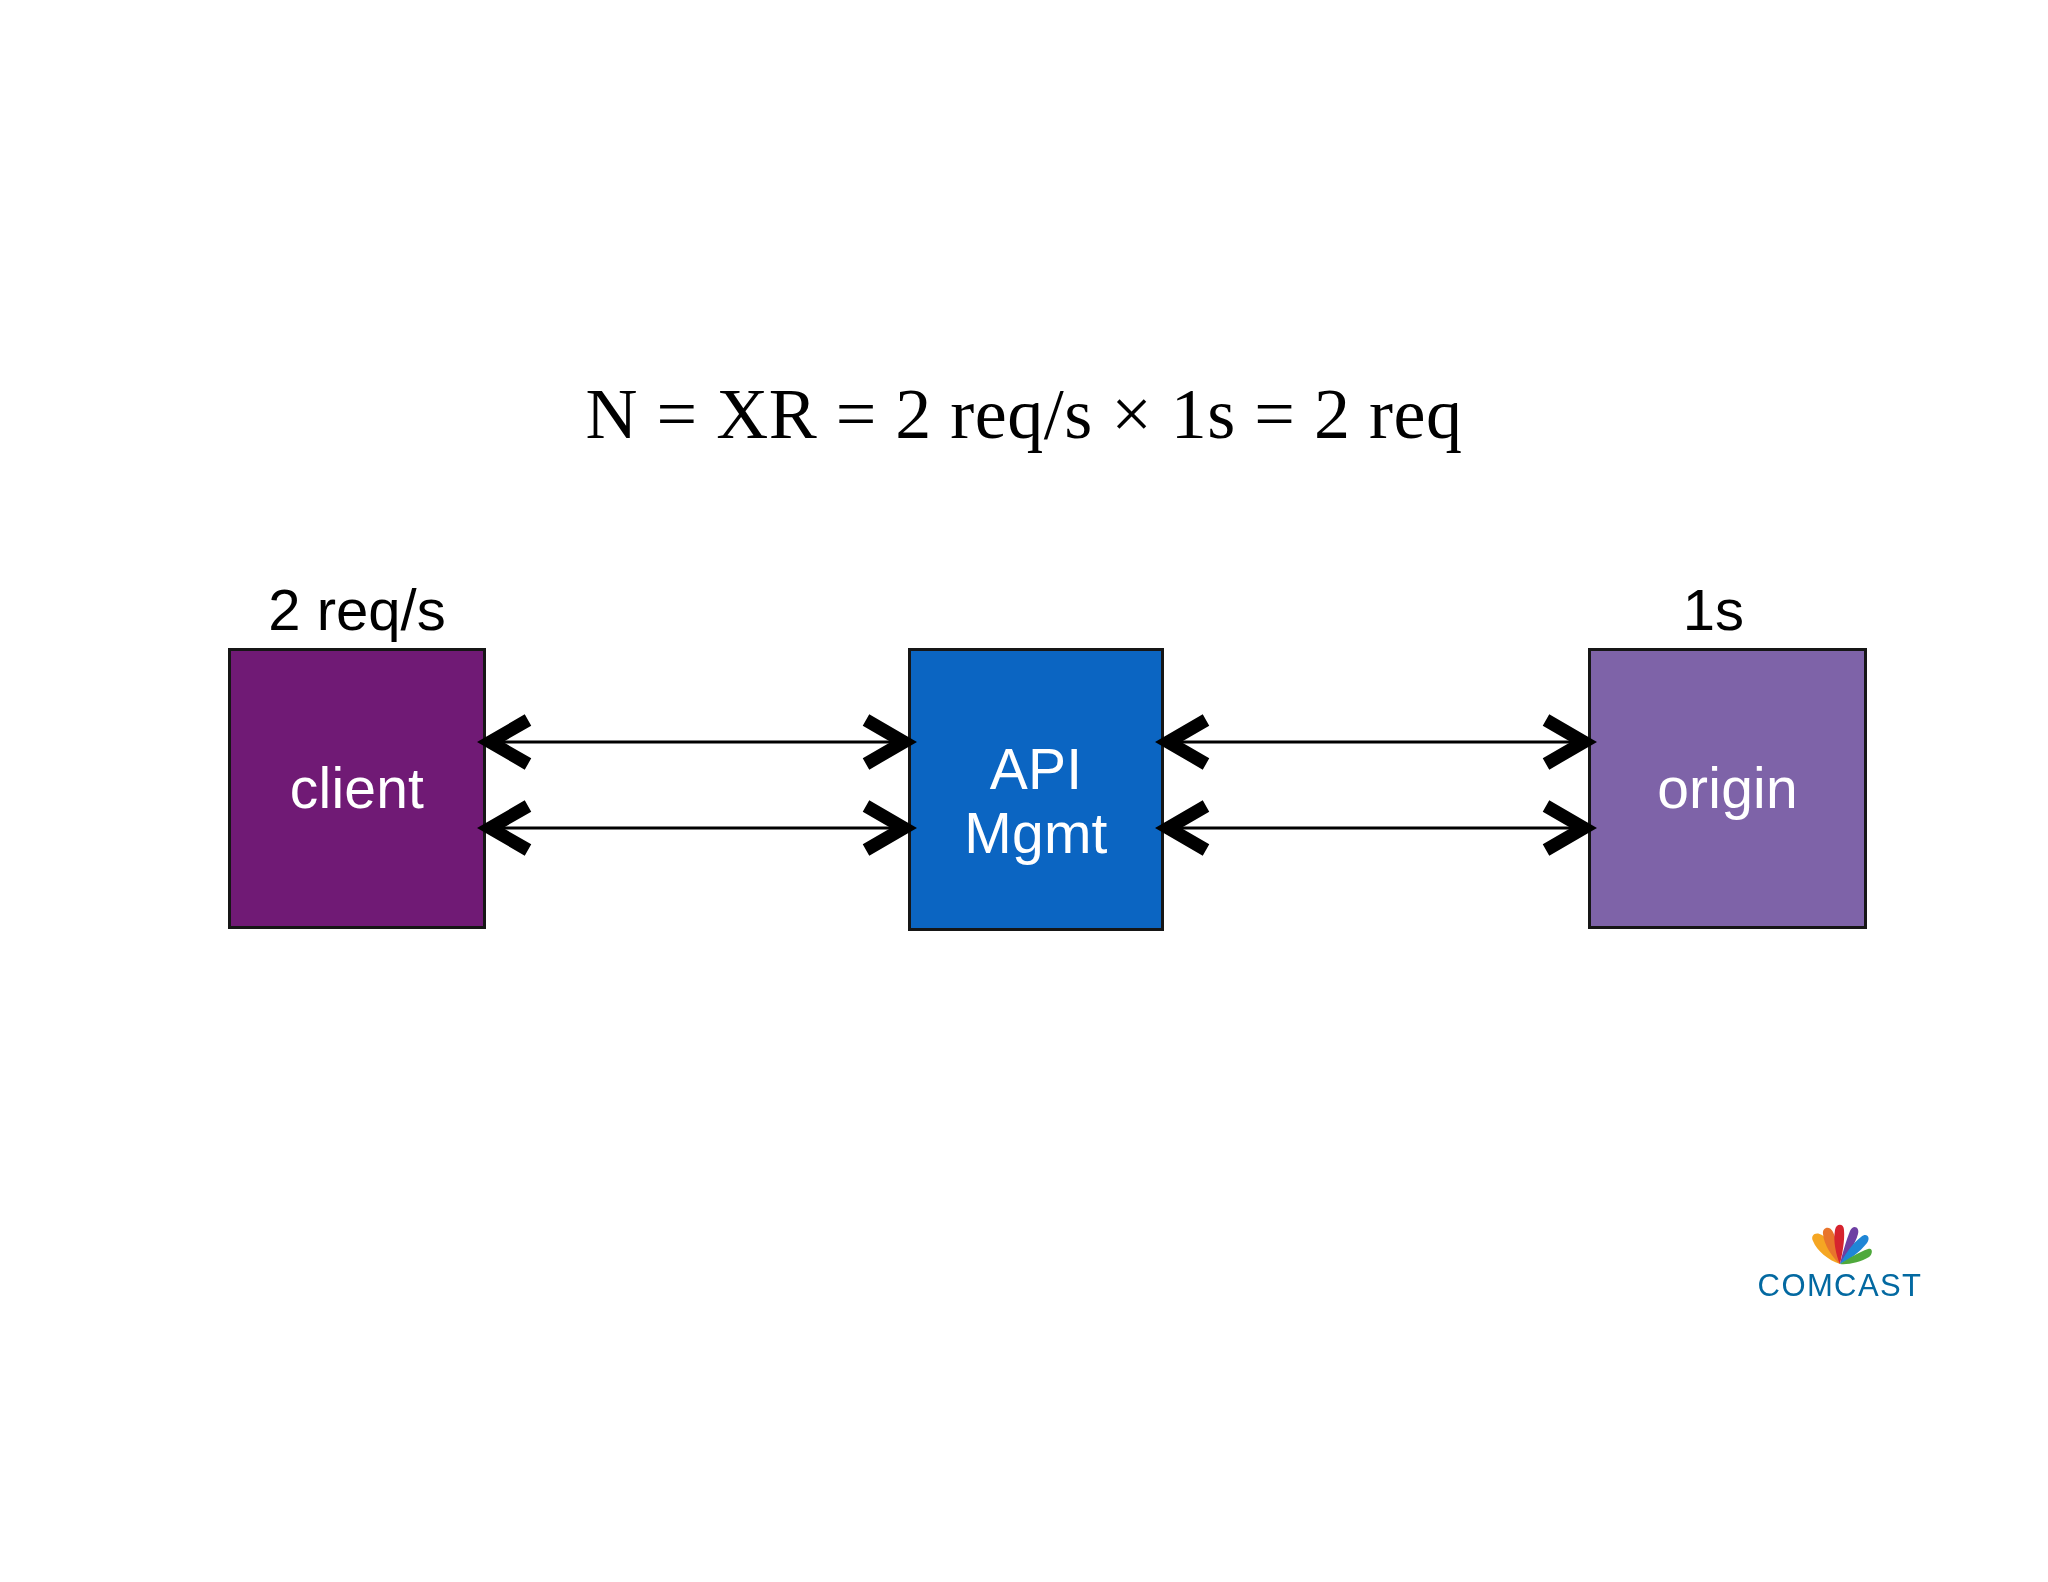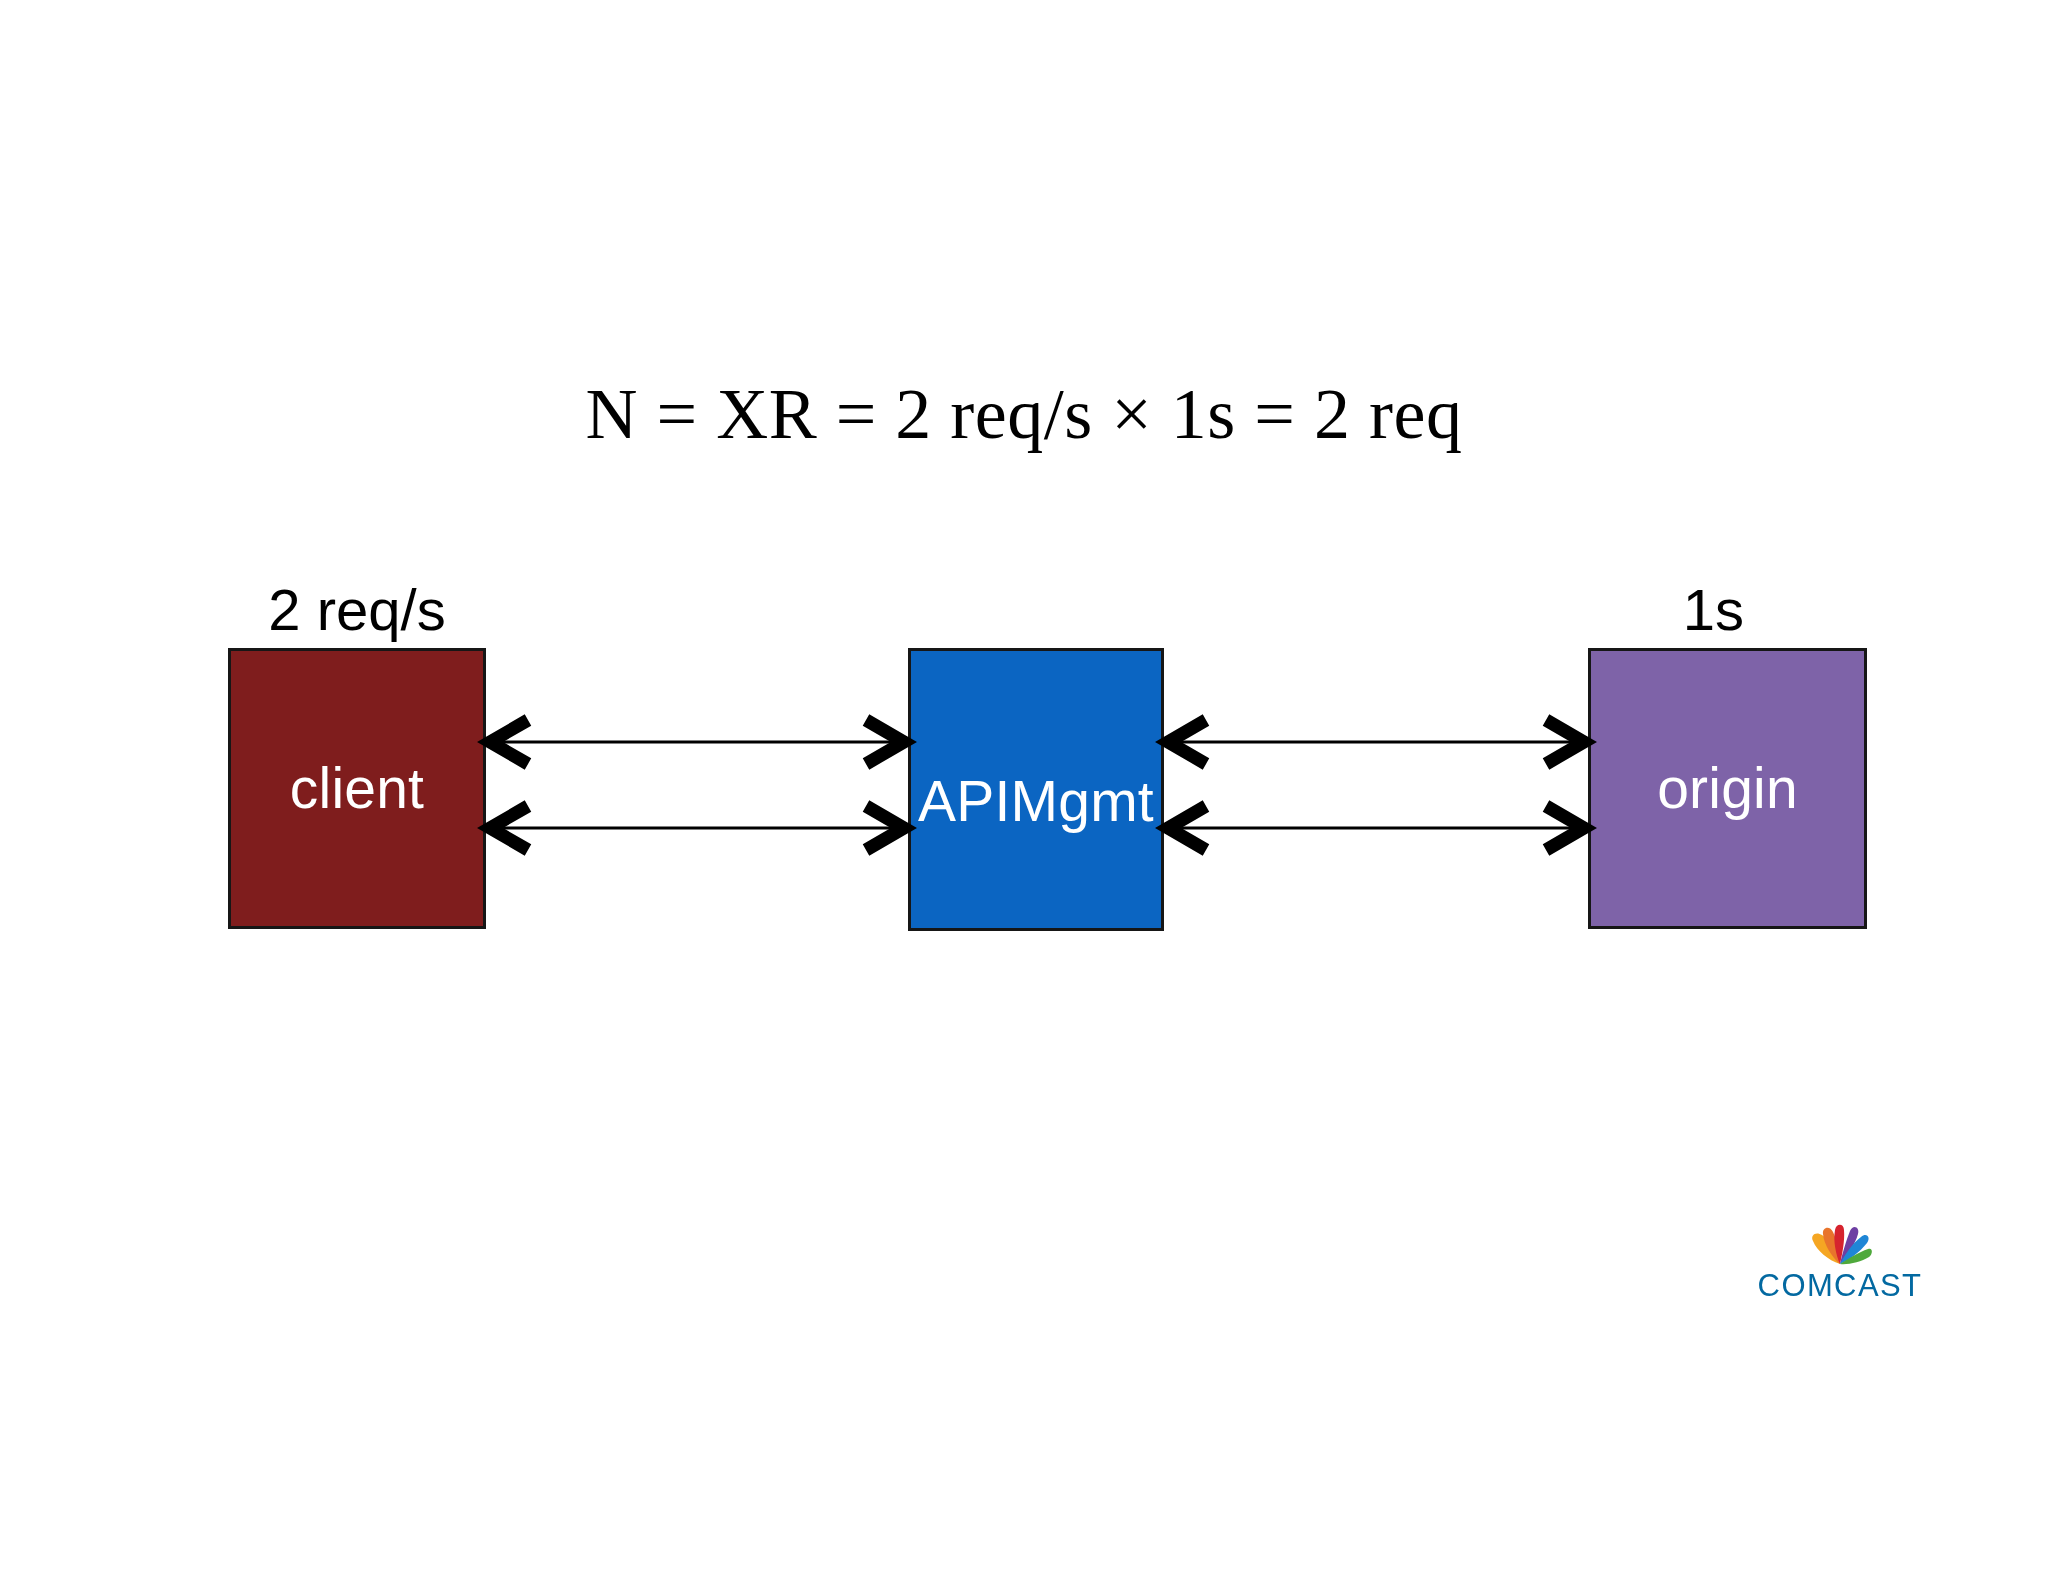--- a/index.html
+++ b/index.html
@@ -41,32 +41,33 @@
     justify-content: center;
     color: #ffffff;
     font-family: "Liberation Sans", sans-serif;
     font-size: 57px;
     line-height: 1.12;
     text-align: center;
     letter-spacing: 0.2px;
   }
   #node-client {
     left: 228px;  top: 648px;  width: 258px;  height: 281px;
-    background: #7f1d1d;
+    background: #701a75;
   }
   #node-api {
     left: 908px;  top: 648px;  width: 256px;  height: 283px;
     background: #0B65C2;
   }
   #node-origin {
     left: 1588px; top: 648px;  width: 279px;  height: 281px;
     background: #7E63A8;
   }
   .node-label-stack {
     display: flex;
+    flex-direction: column;
     align-items: center;
     justify-content: center;
     margin-top: 24px;
   }
 
   
   .box-annotation {
     position: absolute;
     font-family: "Liberation Sans", sans-serif;
     font-size: 58px;

